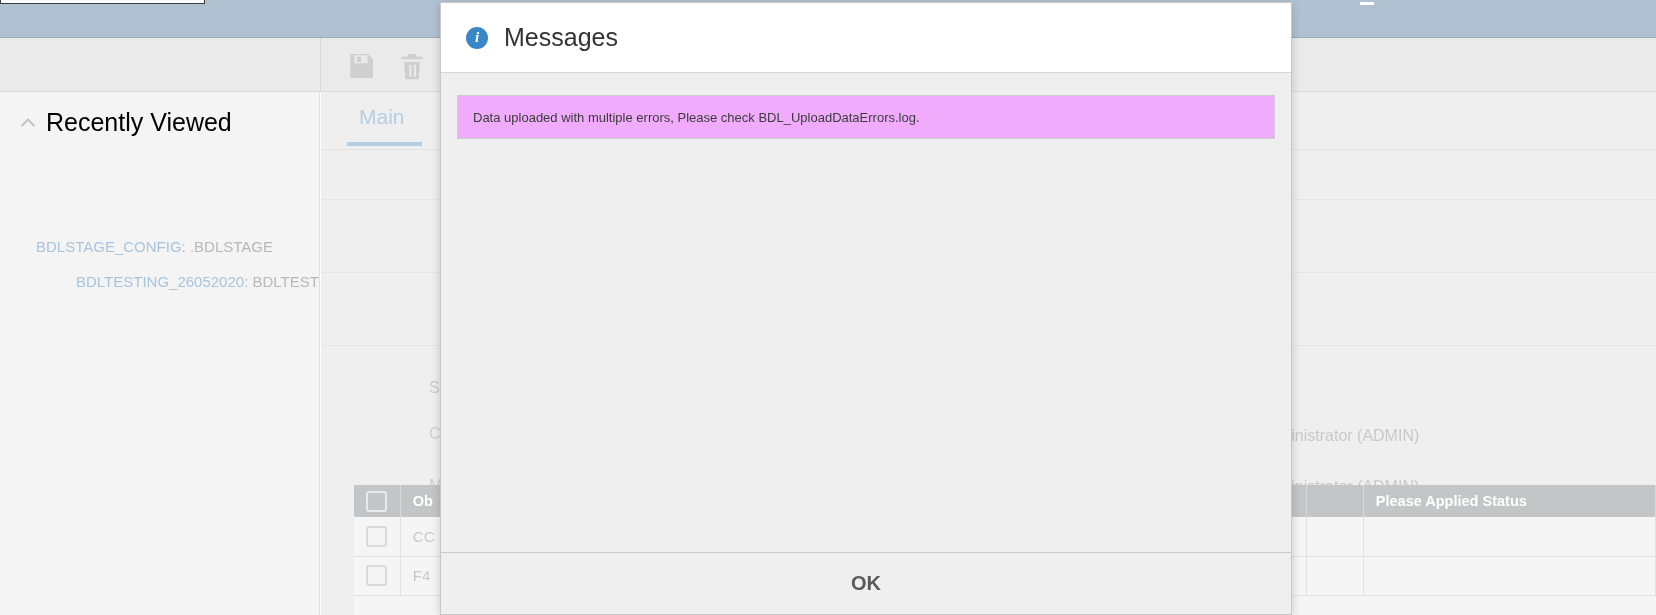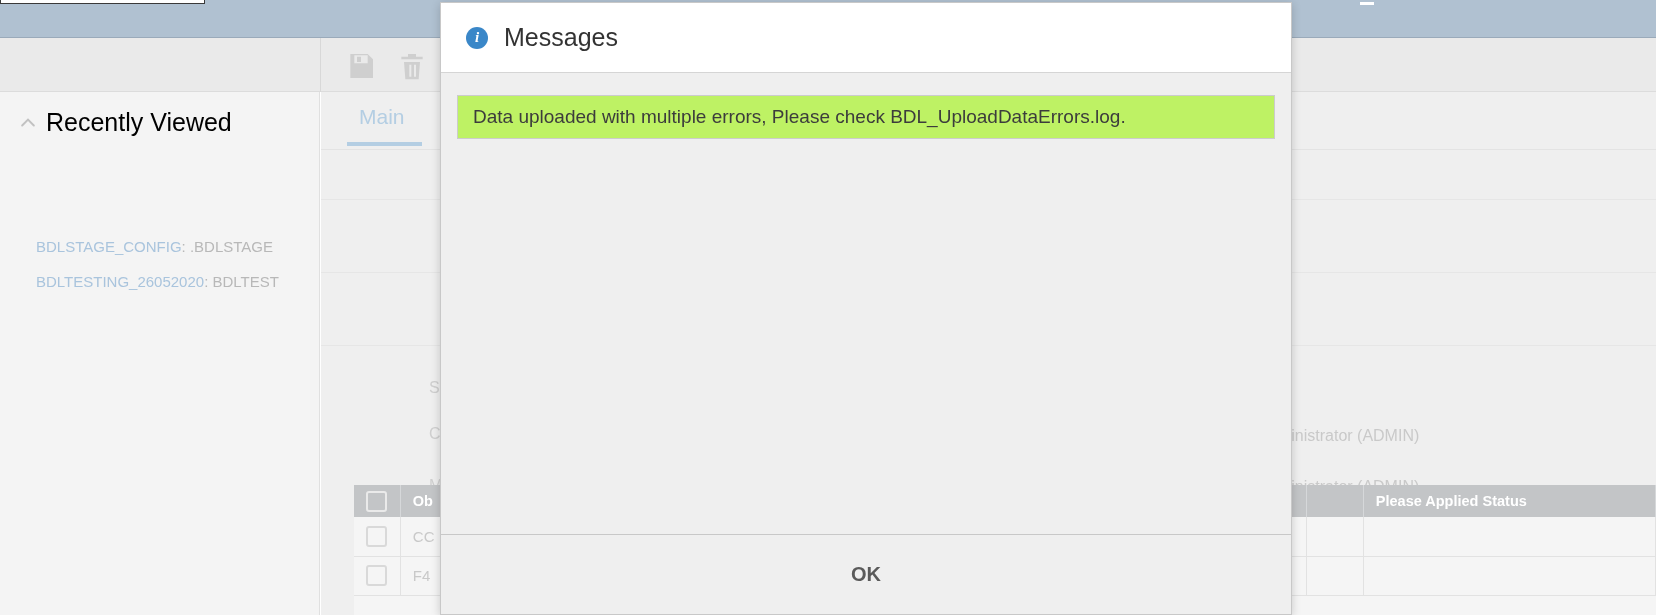--- a/index.html
+++ b/index.html
@@ -80,21 +80,21 @@
   .sb-section-title {
     font-size: 25px; color: #000000; white-space: nowrap;
   }
   .sb-item {
     position: absolute; left: 36px;
     font-size: 15px; white-space: nowrap;
     color: #b8b8b8;
   }
   .sb-item .code { color: #a9c4dd; }
   .sb-item-1 { top: 146px; }
-  .sb-item-2 { top: 181px; }
+  .sb-item-2 { top: 181px; margin-left: 40px; }
 
   
   .collapse-handle {
     position: absolute; left: 327px; top: 384px;
     width: 0; height: 0;
     border-top: 11px solid transparent;
     border-bottom: 11px solid transparent;
     border-right: 11px solid #cfcfcf;
   }
 
@@ -232,33 +232,33 @@
     margin-left: 16px;
     font-size: 25px;
     color: #333333;
   }
   .modal-body {
     flex: 1 1 auto;
     padding: 22px 16px 0 16px;
     overflow: hidden;
   }
   .msg-box {
-    background: #bef264;
+    background: #f0abfc;
     border: 1px solid #cccccc;
     height: 44px;
     display: flex; align-items: center;
     padding: 0 15px;
-    font-size: 19px;
+    font-size: 13px;
     color: #3c3c3c;
     white-space: nowrap;
     overflow: hidden;
   }
   .modal-footer {
     flex: 0 0 auto;
-    height: 80px;
+    height: 62px;
     border-top: 1px solid #c8c8c8;
     background: #efefef;
     display: flex; align-items: center; justify-content: center;
   }
   .ok-btn {
     background: transparent;
     border: none;
     font-size: 20px;
     font-weight: bold;
     color: #5a5a5a;

